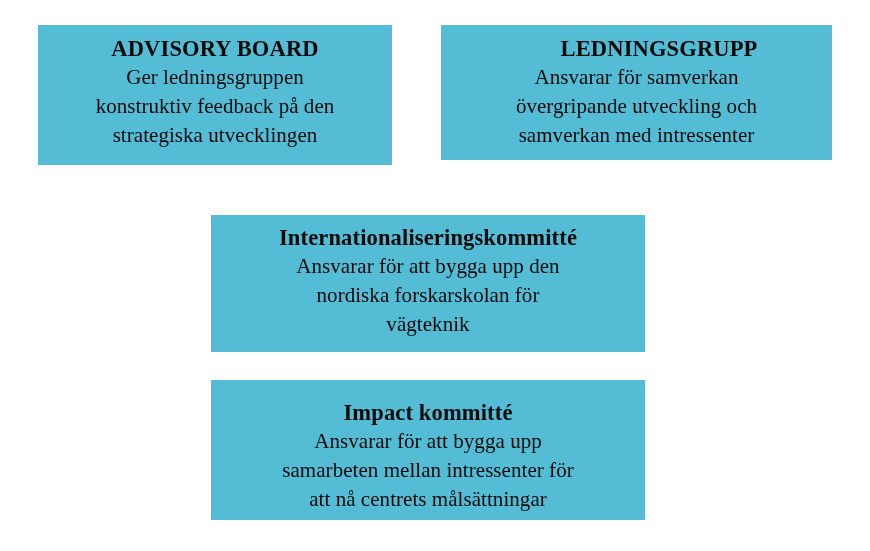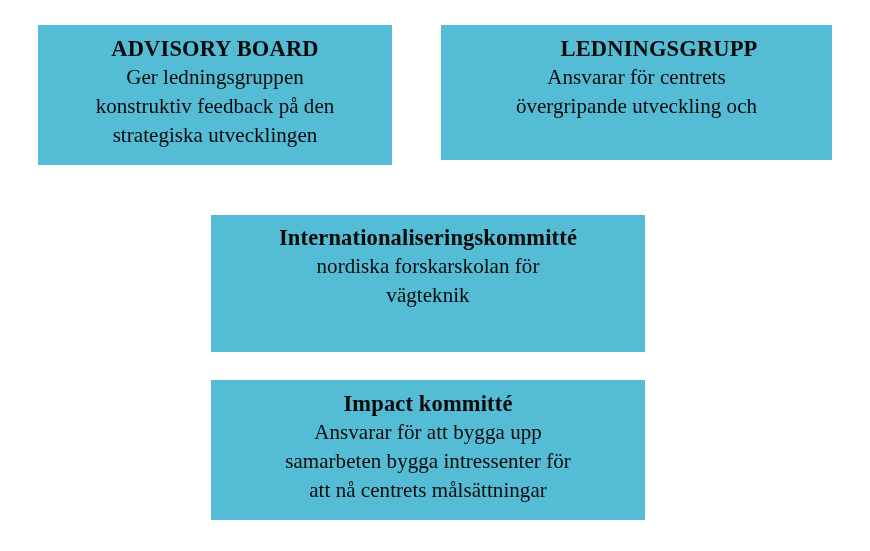--- a/index.html
+++ b/index.html
@@ -80,54 +80,56 @@
   }
   #box-internationaliseringskommitte .box-title { padding-top: 8px; text-align: center; }
 
   
   #box-impact-kommitte {
     left: 211px;
     top: 380px;
     width: 434px;
     height: 140px;
   }
-  #box-impact-kommitte .box-title { padding-top: 9px; }
+  #box-impact-kommitte .box-title { padding-top: 9px; margin-top: 9px; }
 </style>
 </head>
 <body>
 
 <div id="diagram-canvas">
 
   <div class="org-box" id="box-advisory-board">
     <span class="box-title">ADVISORY BOARD</span>
     <span class="box-body">
       <span class="line">Ger ledningsgruppen</span>
       <span class="line">konstruktiv feedback på den</span>
       <span class="line">strategiska utvecklingen</span>
     </span>
   </div>
 
   <div class="org-box" id="box-ledningsgrupp">
     <span class="box-title">LEDNINGSGRUPP</span>
     <span class="box-body">
-      <span class="line">Ansvarar för centrets</span>
+      <span class="line">Ansvarar för samverkan</span>
       <span class="line">övergripande utveckling och</span>
+      <span class="line">samverkan med intressenter</span>
     </span>
   </div>
 
   <div class="org-box" id="box-internationaliseringskommitte">
     <span class="box-title">Internationaliseringskommitté</span>
     <span class="box-body">
+      <span class="line">Ansvarar för att bygga upp den</span>
       <span class="line">nordiska forskarskolan för</span>
       <span class="line">vägteknik</span>
     </span>
   </div>
 
   <div class="org-box" id="box-impact-kommitte">
     <span class="box-title">Impact kommitté</span>
     <span class="box-body">
       <span class="line">Ansvarar för att bygga upp</span>
-      <span class="line">samarbeten bygga intressenter för</span>
+      <span class="line">samarbeten mellan intressenter för</span>
       <span class="line">att nå centrets målsättningar</span>
     </span>
   </div>
 
 </div>
 
 </body></html>

